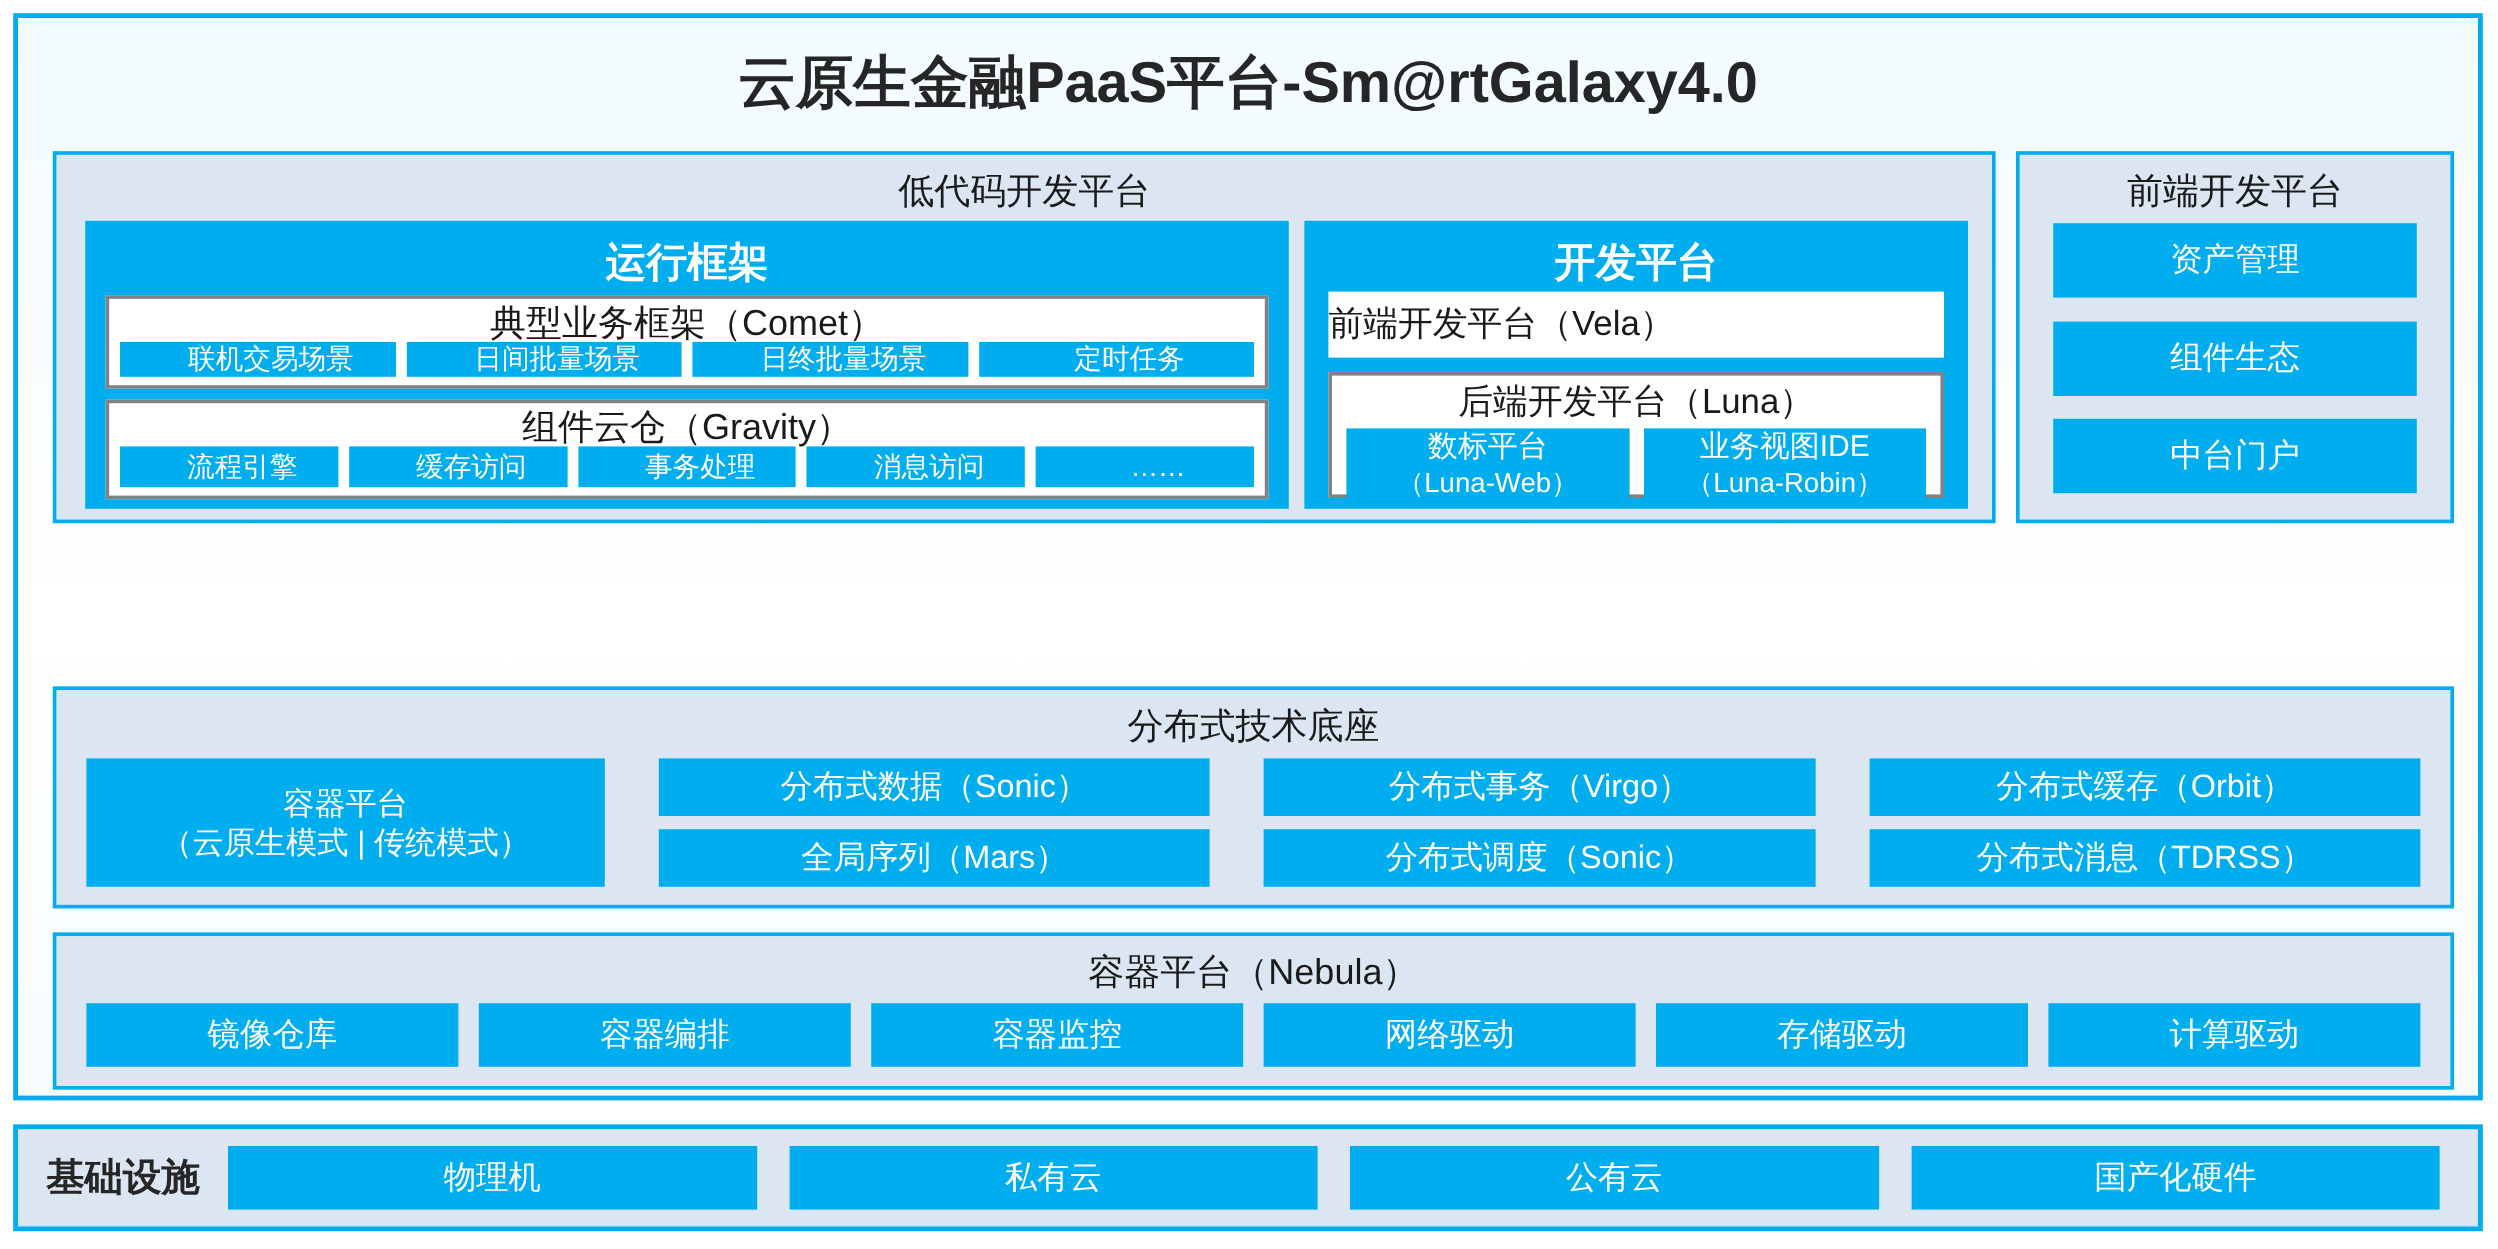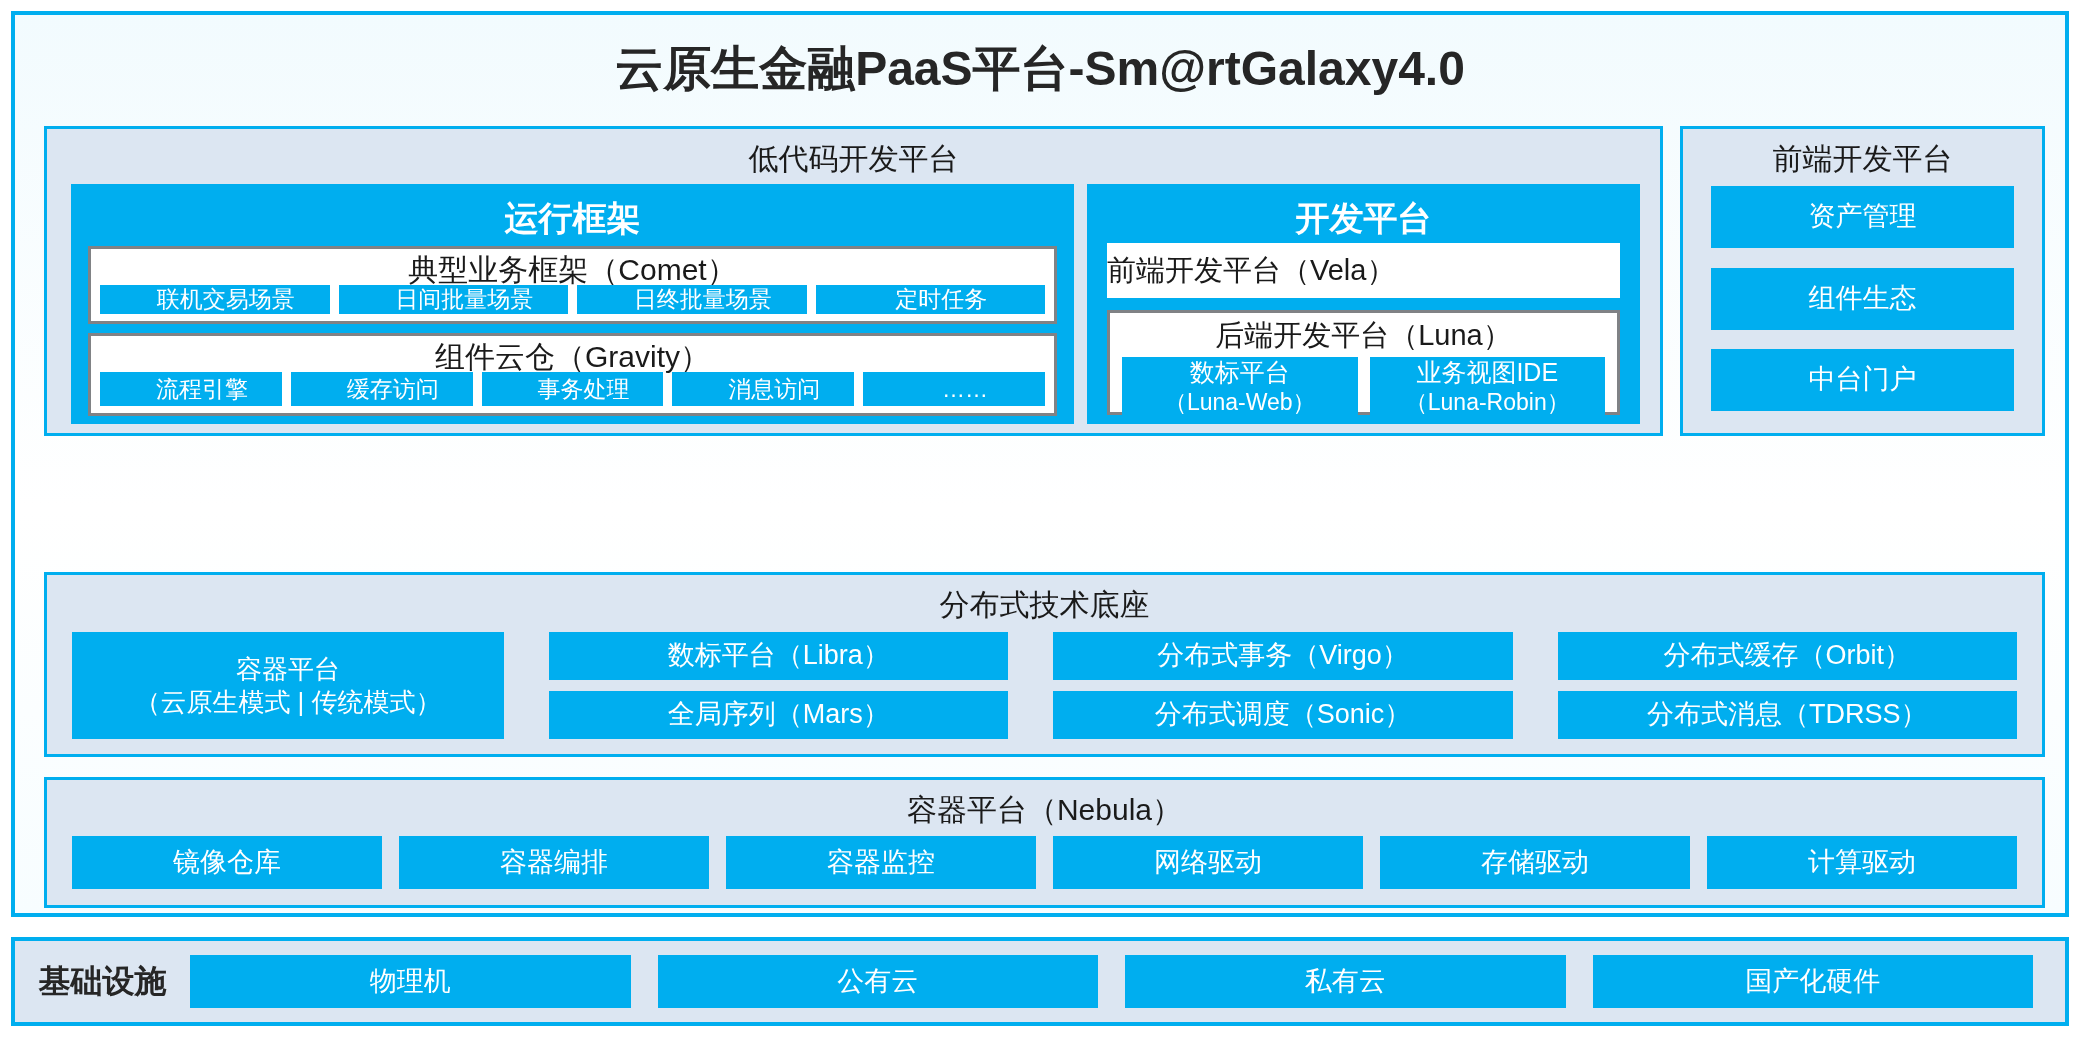--- a/index.html
+++ b/index.html
@@ -331,21 +331,21 @@
   </div>
 
   <div class="panel" id="foundation-panel">
     <div class="panel-title" id="foundation-title">分布式技术底座</div>
     <div id="foundation-body">
       <div class="tile" id="dualmode-tile">
         <span>容器平台</span>
         <span>（云原生模式 | 传统模式）</span>
       </div>
       <div class="found-col">
-        <div class="tile">数标平台（Libra）</div>
+        <div class="tile">分布式数据（Sonic）</div>
         <div class="tile">全局序列（Mars）</div>
       </div>
       <div class="found-col">
         <div class="tile">分布式事务（Virgo）</div>
         <div class="tile">分布式调度（Sonic）</div>
       </div>
       <div class="found-col">
         <div class="tile">分布式缓存（Orbit）</div>
         <div class="tile">分布式消息（TDRSS）</div>
       </div>
@@ -363,17 +363,17 @@
       <div class="tile">计算驱动</div>
     </div>
   </div>
 
 </div>
 
 <div class="panel" id="infra-panel">
   <div id="infra-label">基础设施</div>
   <div id="infra-tiles">
     <div class="tile">物理机</div>
+    <div class="tile">私有云</div>
     <div class="tile">公有云</div>
-    <div class="tile">私有云</div>
     <div class="tile">国产化硬件</div>
   </div>
 </div>
 
 </body></html>

